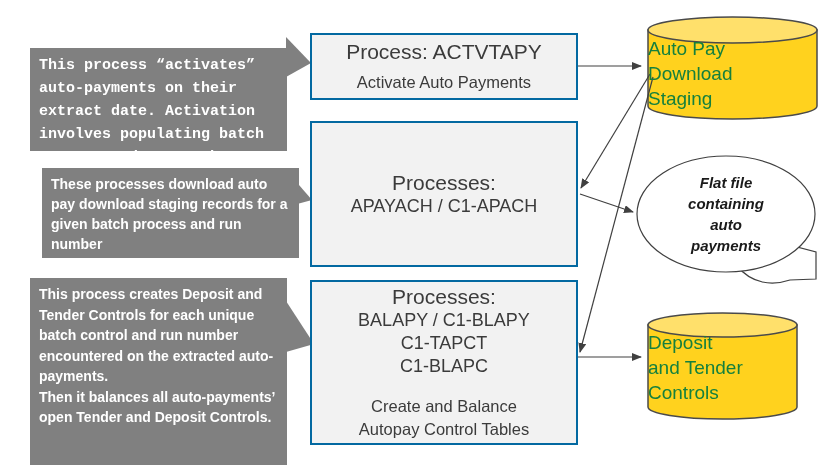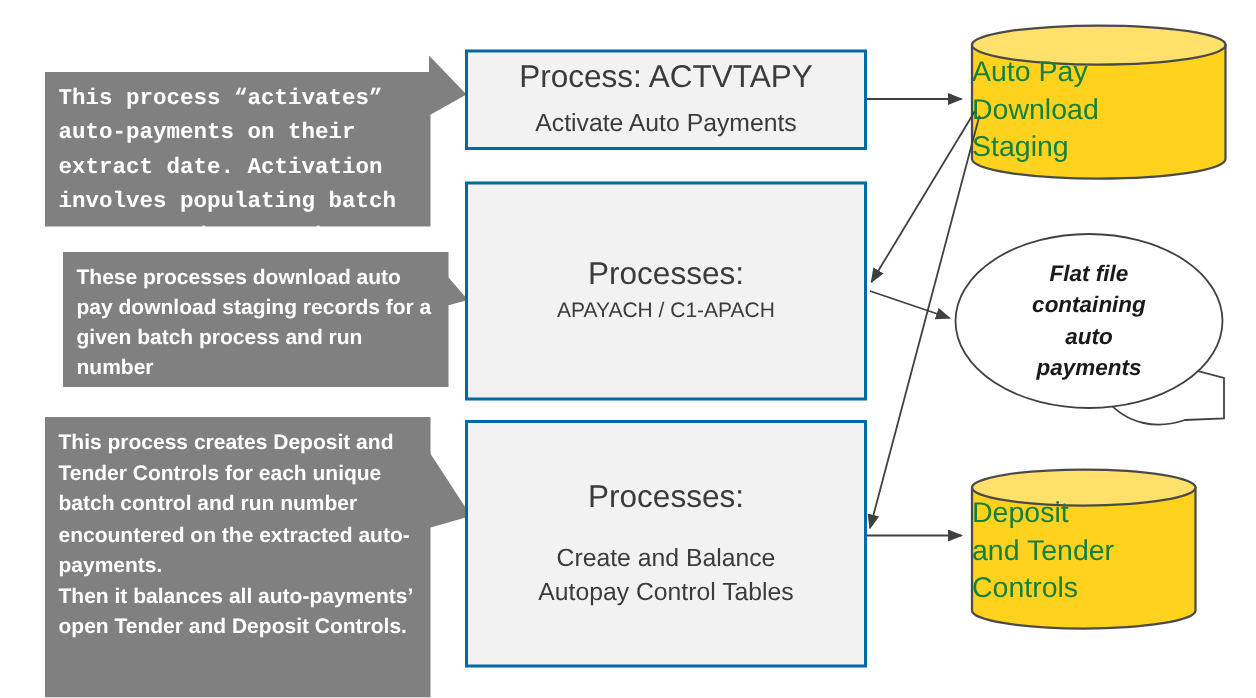--- a/index.html
+++ b/index.html
@@ -21,21 +21,21 @@
   
   .pbox {
     position:absolute; background:#F2F2F2; border:2px solid #0369a1; box-sizing:border-box;
     display:flex; flex-direction:column; align-items:center; justify-content:center;
     text-align:center; color:#3b3b3b;
   }
   .b1 { left:310px; top:33px;  width:268px; height:67px; }
   .b2 { left:310px; top:121px; width:268px; height:146px; }
   .b3 { left:310px; top:280px; width:268px; height:165px; }
   .pbox .title    { font-size:21px; line-height:25px; }
-  .pbox .pline    { font-size:14px; line-height:23px; }
+  .pbox .pline    { font-size:18px; line-height:23px; }
   .pbox .subtitle { font-size:16.5px; line-height:23px; margin-top:7px; white-space:pre-line; }
   .b3 .subtitle   { margin-top:17px; }
 
   
   .ds-label {
     position:absolute; text-align:left; font-size:19px; line-height:25px;
     color:#15803d; white-space:pre-line;
   }
   .l1 { left:648px; top:36px;  width:169px; }
   .l2 { left:648px; top:330px; width:132px; }
@@ -88,20 +88,23 @@
     <div class="subtitle">Activate Auto Payments</div>
   </div>
 
   <div class="pbox b2">
     <div class="title">Processes:</div>
     <div class="pline">APAYACH / C1-APACH</div>
   </div>
 
   <div class="pbox b3">
     <div class="title">Processes:</div>
+    <div class="pline">BALAPY / C1-BLAPY</div>
+    <div class="pline">C1-TAPCT</div>
+    <div class="pline">C1-BLAPC</div>
     <div class="subtitle">Create and Balance
 Autopay Control Tables</div>
   </div>
 
   <div class="ds-label l1">Auto Pay
 Download
 Staging</div>
   <div class="ds-label l2">Deposit
 and Tender
 Controls</div>

